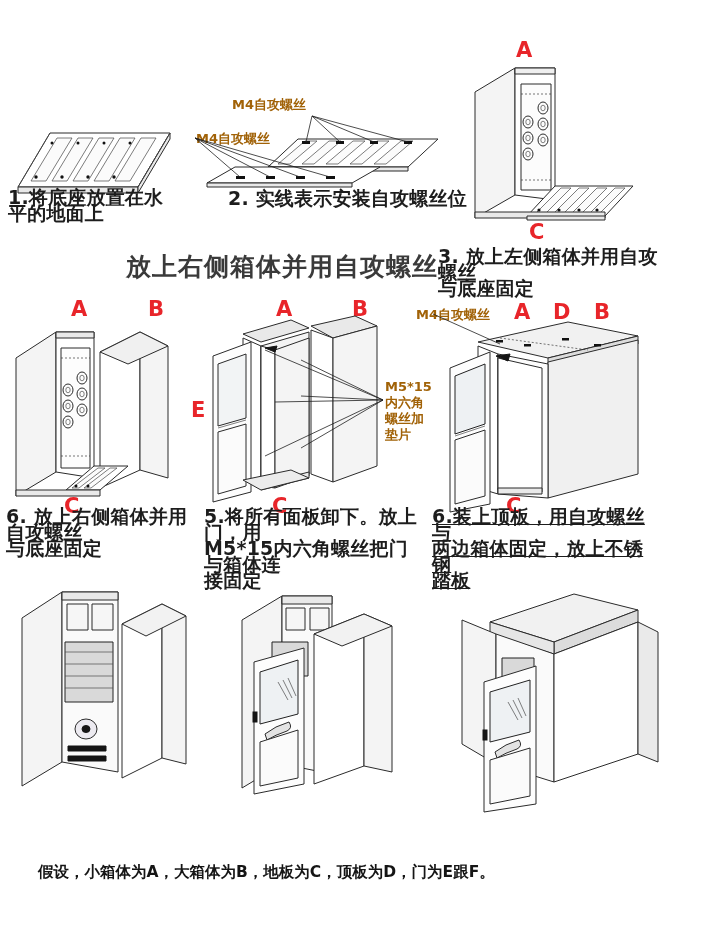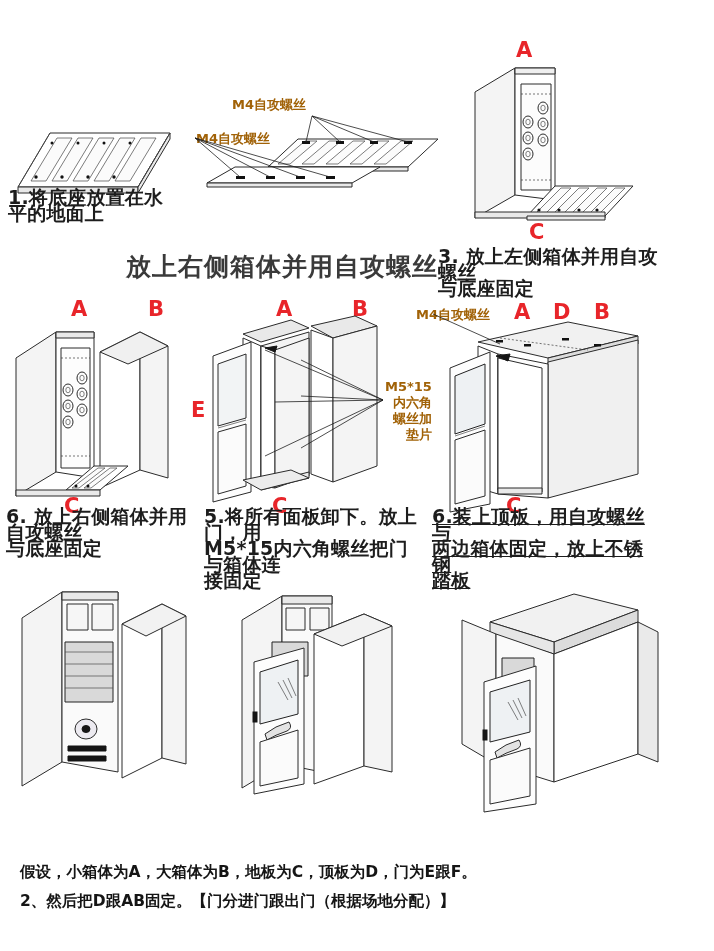--- a/index.html
+++ b/index.html
@@ -47,21 +47,21 @@
     font-size:25px;
     font-weight:700;
     color:#3a3a3a;
     white-space:nowrap;
     letter-spacing:1px;
   }
 
   
   .notes{
     position:absolute;
-    left:20px; top:858px; width:664px;
+    left:38px; top:858px; width:664px;
   }
   .note-line{
     font-family:"DejaVu Sans","Liberation Sans",sans-serif;
     font-size:15.5px;
     line-height:29px;
     font-weight:700;
     color:#151515;
     white-space:nowrap;
   }
 
@@ -152,20 +152,21 @@
       </g>
 
       <g class="leader">
         <line x1="5" y1="33" x2="50" y2="72"></line>
         <line x1="5" y1="33" x2="80" y2="72"></line>
         <line x1="5" y1="33" x2="110" y2="72"></line>
         <line x1="5" y1="33" x2="140" y2="72"></line>
       </g>
     </svg>
   </div>
+  <div class="abs caption" style="left:228px;top:190px;">2. 实线表示安装自攻螺丝位</div>
 
   <div class="abs part-letter" style="left:516px;top:40px;">A</div>
   <div class="abs part-letter" style="left:529px;top:222px;">C</div>
 
   <div class="abs" style="left:455px;top:60px;">
     <svg width="230" height="165" viewBox="0 0 230 165">
 
       <polygon class="face-b" points="20,32 60,8 60,135 20,158"></polygon>
       <polygon class="face-a" points="60,8 100,8 100,140 60,135"></polygon>
       <polygon class="face-a" points="60,8 100,8 100,14 60,14" style="fill:#efefef;"></polygon>
@@ -255,21 +256,21 @@
       </g>
     </svg>
   </div>
   <div class="abs part-letter" style="left:191px;top:400px;">E</div>
   <div class="abs caption" style="left:6px;top:508px;width:190px;">6. 放上右侧箱体并用自攻螺丝
 与底座固定</div>
 
   <div class="abs part-letter" style="left:276px;top:299px;">A</div>
   <div class="abs part-letter" style="left:352px;top:299px;">B</div>
   <div class="abs part-letter" style="left:272px;top:496px;">C</div>
-  <div class="abs callout" style="left:385px;top:379px;text-align:right;">M5*15
+  <div class="abs callout" style="left:385px;top:379px;">M5*15
 内六角
 螺丝加
 垫片</div>
 
   <div class="abs" style="left:205px;top:316px;">
     <svg width="200" height="190" viewBox="0 0 200 190">
 
       <polygon class="face-c" points="38,18 86,4 104,12 56,26"></polygon>
       <polygon class="face-c" points="106,10 150,0 172,10 128,22"></polygon>
 
@@ -434,16 +435,15 @@
       <path class="ln" d="M43,166 q10,-8 24,-12 q4,6 -2,9 q-12,4 -20,9 z" style="fill:#e3e3e3;"></path>
       <polygon class="face-a" points="38,174 78,162 78,210 38,218" style="fill:#fbfbfb;"></polygon>
       <g class="dark">
           <rect x="31" y="144" width="4" height="10"></rect>
         </g>
     </svg>
   </div>
 
   <div class="notes">
     <div class="note-line">假设，小箱体为A，大箱体为B，地板为C，顶板为D，门为E跟F。</div>
-    <div class="note-line">2、然后把D跟AB固定。【门分进门跟出门（根据场地分配）】</div>
   </div>
 
 </div>
 
 </body></html>

